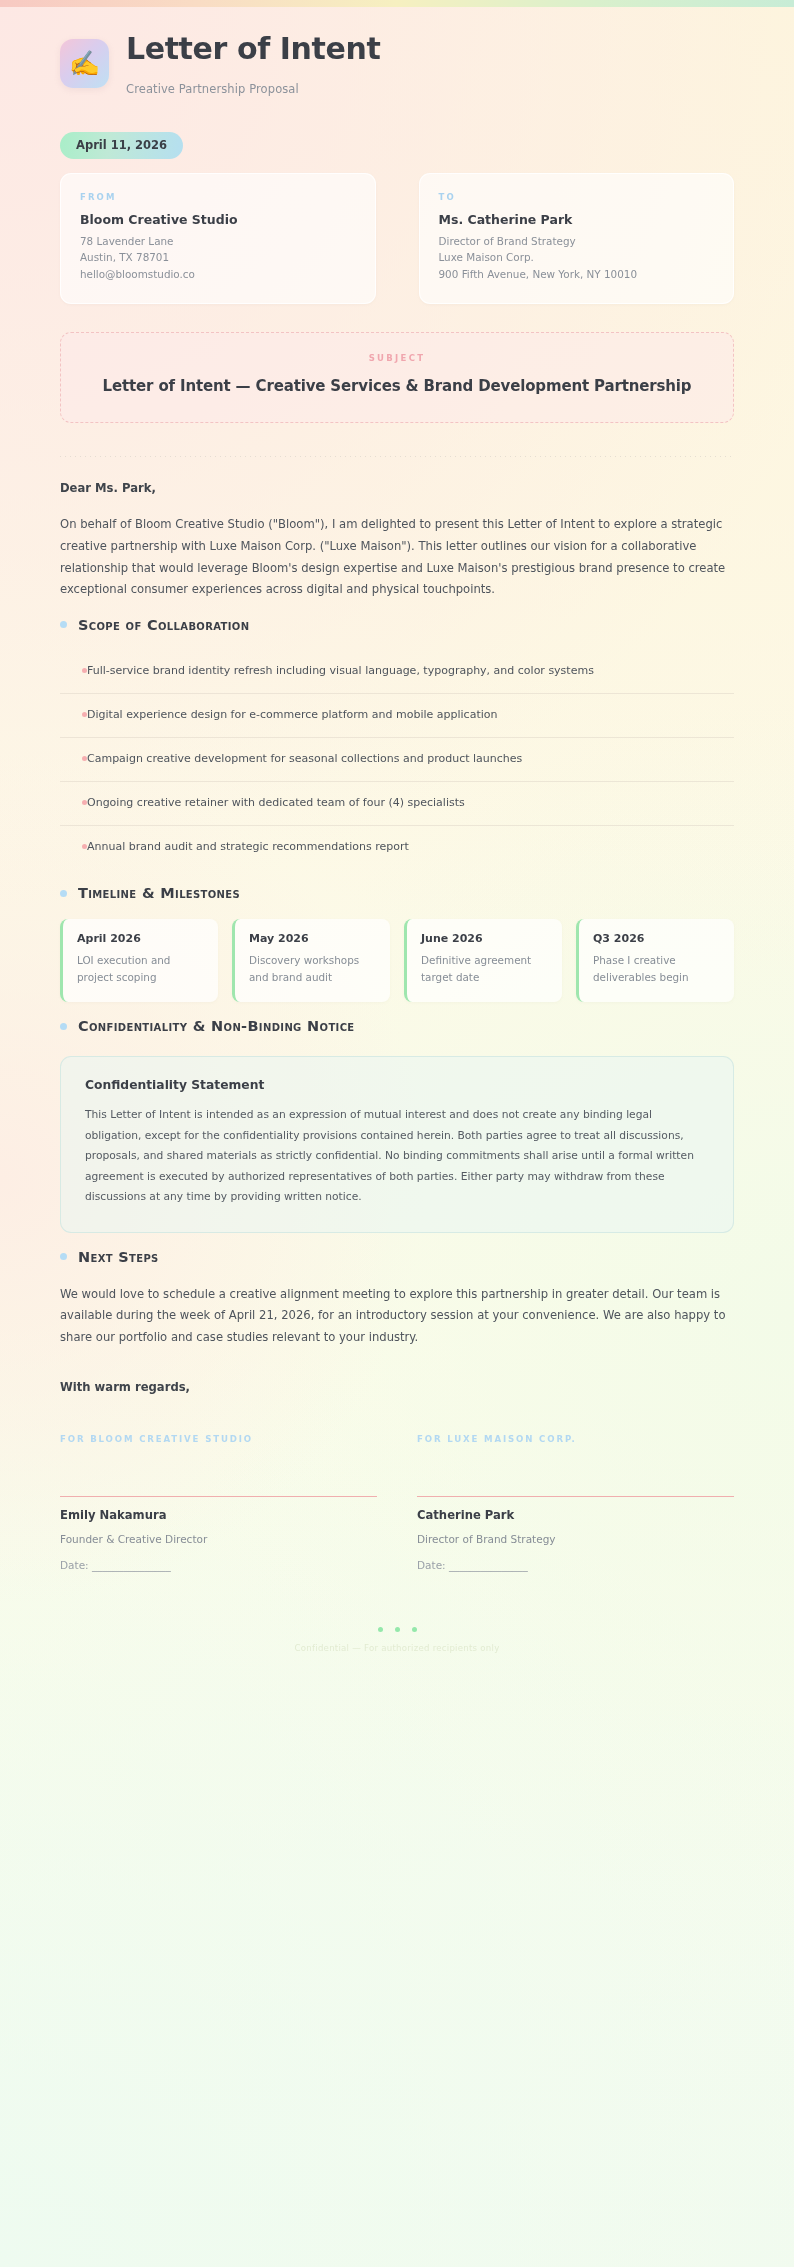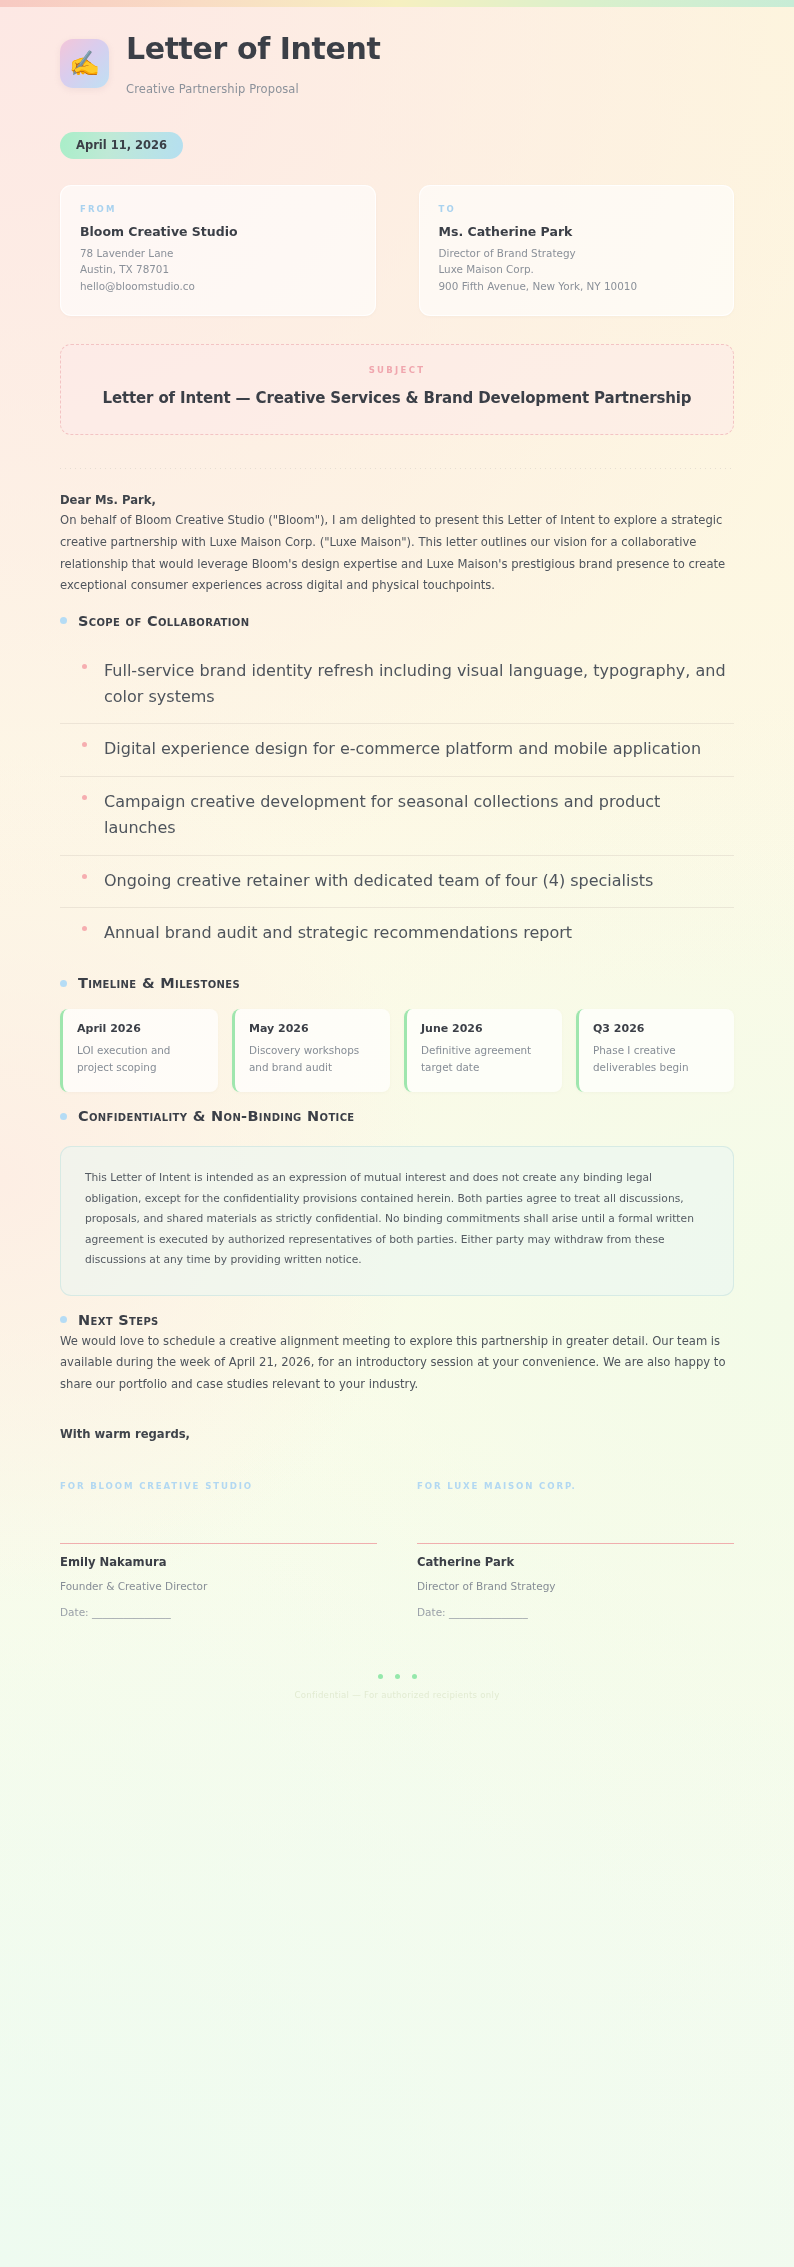--- a/index.html
+++ b/index.html
@@ -85,21 +85,21 @@
     background: linear-gradient(100deg, #a9eec8 0%, #bfe9d6 40%, #b5dff0 100%);
     color: #3b3f47;
     font-size: 11.5px;
     font-weight: 600;
   }
 
   
   .parties {
     display: flex;
     gap: 43px;
-    margin-top: 26px;
+    margin-top: 14px;
   }
   .party-card {
     flex: 1;
     background: rgba(255,255,255,.60);
     border: 1px solid rgba(255,255,255,.85);
     border-radius: 11px;
     padding: 18px 19px 20px 19px;
     box-shadow: 0 1px 3px rgba(170,160,140,.07);
   }
   .party-kicker {
@@ -156,21 +156,21 @@
   }
 
   
   .salutation {
     margin-top: 24px;
     font-size: 11.6px;
     font-weight: 600;
     color: #3f444b;
   }
   p.body {
-    margin-top: 3px;
+    margin-top: 19px;
     font-size: 11.6px;
     line-height: 1.86;
     color: #4e545c;
   }
 
   
   .section-head {
     display: flex;
     align-items: center;
     gap: 11px;
@@ -187,24 +187,23 @@
     font-weight: 700;
     color: #3b3f47;
     font-variant: small-caps;
     letter-spacing: .35px;
   }
 
   
   .scope-list { margin-top: 17px; }
   .scope-item {
     display: flex;
-    gap: 17px;
     padding: 12px 0 13px 22px;
     border-top: 1px solid rgba(214,206,192,.42);
-    font-size: 16px;
+    font-size: 11px;
     line-height: 1.65;
     color: #4e545c;
   }
   .scope-item:first-child { border-top: none; }
   .scope-bullet {
     width: 5px; height: 5px;
     border-radius: 50%;
     background: #f6aeb0;
     flex: none;
     margin-top: 6px;
@@ -419,20 +418,21 @@
       <div class="tl-period">Q3 2026</div>
       <div class="tl-desc">Phase I creative deliverables begin</div>
     </div>
   </div>
 
   <div class="section-head">
     <span class="sec-dot"></span>
     <span class="sec-title">Confidentiality &amp; Non-Binding Notice</span>
   </div>
   <div class="confi-box">
+    <div class="confi-title">Confidentiality Statement</div>
     <div class="confi-text">This Letter of Intent is intended as an expression of mutual interest and does not create any binding legal obligation, except for the confidentiality provisions contained herein. Both parties agree to treat all discussions, proposals, and shared materials as strictly confidential. No binding commitments shall arise until a formal written agreement is executed by authorized representatives of both parties. Either party may withdraw from these discussions at any time by providing written notice.</div>
   </div>
 
   <div class="section-head">
     <span class="sec-dot"></span>
     <span class="sec-title">Next Steps</span>
   </div>
   <p class="body">We would love to schedule a creative alignment meeting to explore this partnership in greater detail. Our team is available during the week of April 21, 2026, for an introductory session at your convenience. We are also happy to share our portfolio and case studies relevant to your industry.</p>
 
   <div class="closing">With warm regards,</div>

